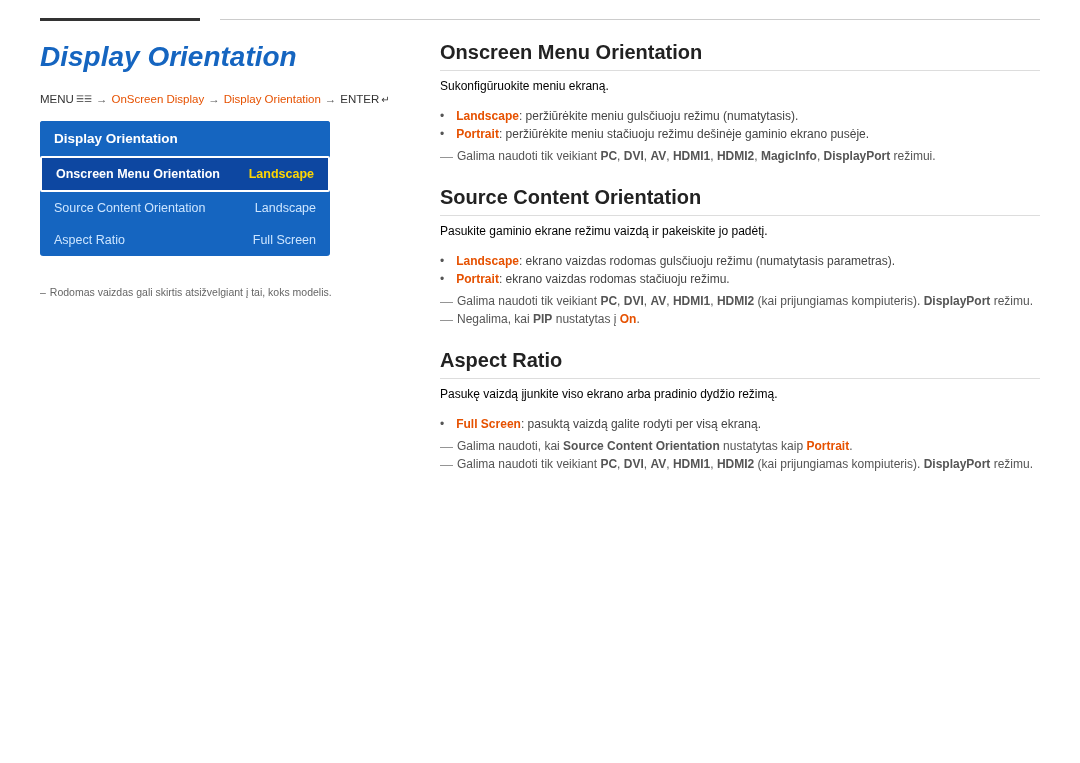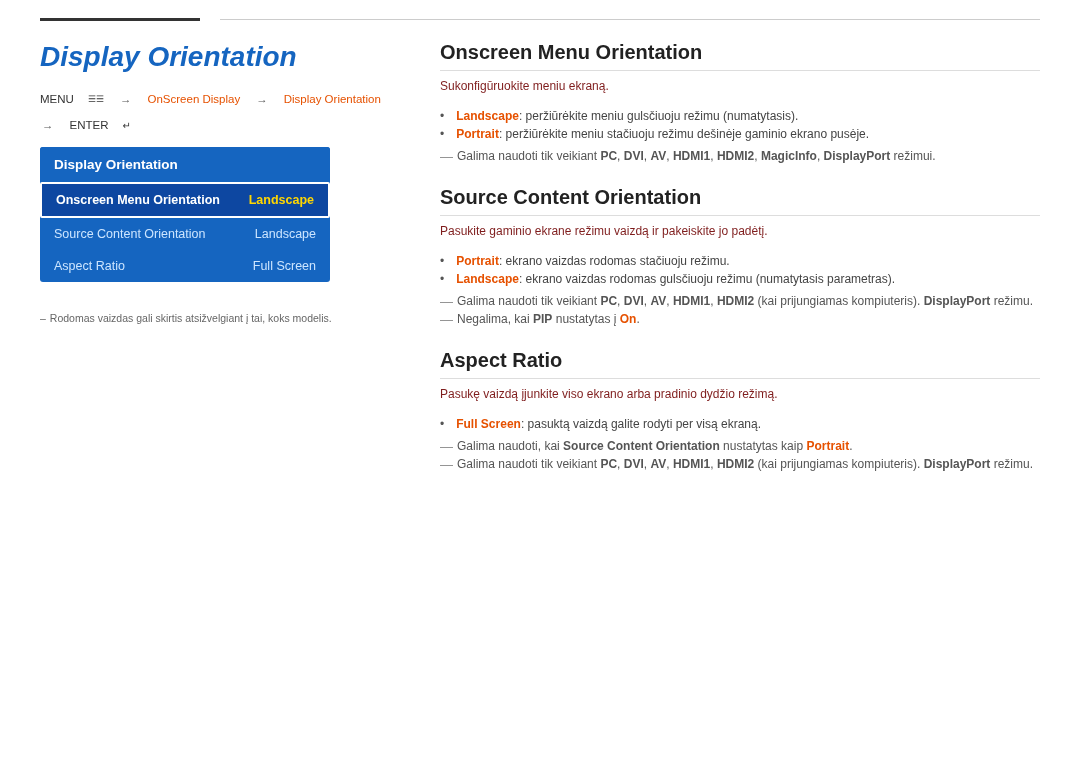--- a/index.html
+++ b/index.html
@@ -49,21 +49,21 @@
       margin-bottom: 20px;
       font-style: italic;
     }
 
     .menu-path {
       font-size: 11.5px;
       color: #333;
       margin-bottom: 16px;
       display: flex;
       align-items: center;
-      gap: 14px;
+      gap: 2px;
       flex-wrap: wrap;
     }
     .menu-path .arrow {
       color: #555;
       margin: 0 2px;
     }
     .menu-path .bold-item {
       font-weight: normal;
     }
     .menu-path .orange-item {
@@ -138,21 +138,21 @@
       font-size: 20px;
       font-weight: bold;
       color: #222;
       margin-bottom: 8px;
       border-bottom: 1px solid #ddd;
       padding-bottom: 6px;
     }
 
     .section-intro {
       font-size: 12px;
-      color: #7f1d1d;
+      color: #000000;
       margin-bottom: 8px;
     }
 
     .bullet-list {
       list-style: none;
       margin: 16px 0 8px 0;
     }
     .bullet-list li {
       font-size: 12px;
       color: #444;
@@ -257,25 +257,25 @@
         <span class="note-text">Galima naudoti tik veikiant <strong>PC</strong>, <strong>DVI</strong>, <strong>AV</strong>, <strong>HDMI1</strong>, <strong>HDMI2</strong>, <strong>MagicInfo</strong>, <strong>DisplayPort</strong> režimui.</span>
       </div>
     </div>
 
     <div class="section">
       <div class="section-title">Source Content Orientation</div>
       <div class="section-intro">Pasukite gaminio ekrane režimu vaizdą ir pakeiskite jo padėtį.</div>
       <ul class="bullet-list">
         <li>
           <span></span>
+          <span><span class="orange">Landscape</span><span>: ekrano vaizdas rodomas gulsčiuoju režimu (numatytasis parametras).</span></span>
+        </li>
+        <li>
+          <span></span>
           <span><span class="orange">Portrait</span><span>: ekrano vaizdas rodomas stačiuoju režimu.</span></span>
-        </li>
-        <li>
-          <span></span>
-          <span><span class="orange">Landscape</span><span>: ekrano vaizdas rodomas gulsčiuoju režimu (numatytasis parametras).</span></span>
         </li>
       </ul>
       <div class="note-line">
         <span class="em-dash">—</span>
         <span class="note-text">Galima naudoti tik veikiant <strong>PC</strong>, <strong>DVI</strong>, <strong>AV</strong>, <strong>HDMI1</strong>, <strong>HDMI2</strong> (kai prijungiamas kompiuteris). <strong>DisplayPort</strong> režimu.</span>
       </div>
       <div class="note-line">
         <span class="em-dash">—</span>
         <span class="note-text">Negalima, kai <strong>PIP</strong> nustatytas į <span class="orange">On</span>.</span>
       </div>

